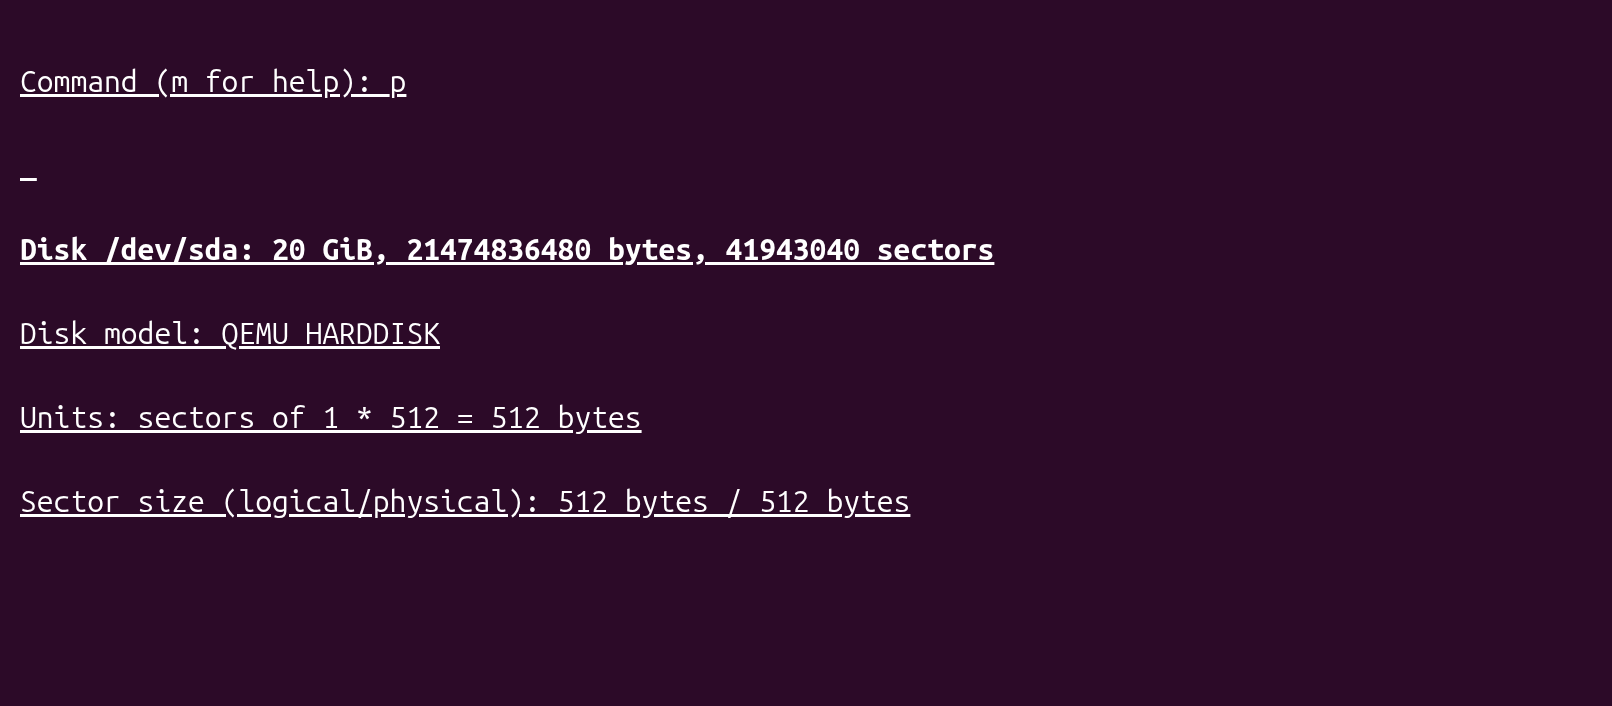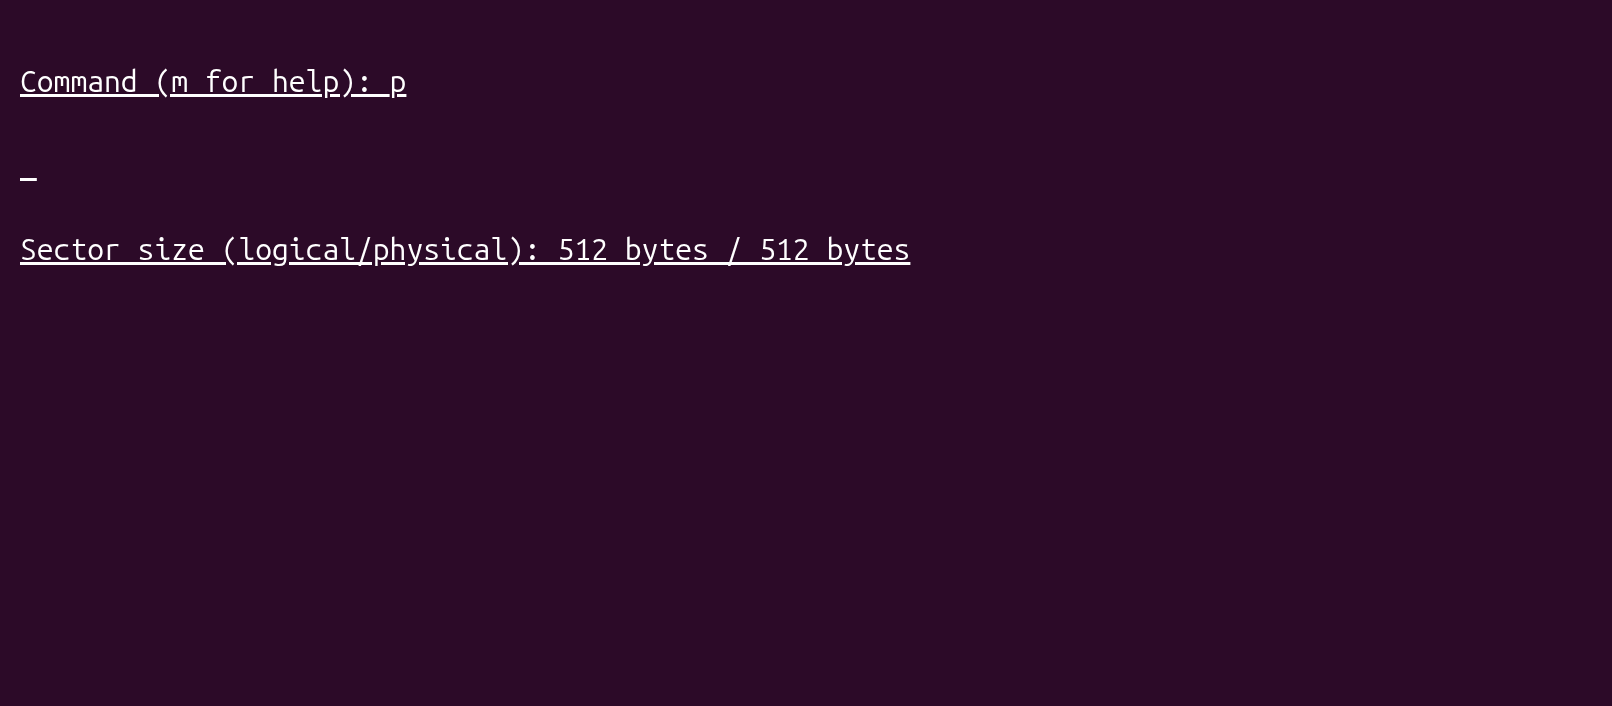--- a/index.html
+++ b/index.html
@@ -19,19 +19,22 @@
     }
     .bold { font-weight: 700; }
     .line { display: block; text-decoration: underline; }
   </style>
 </head>
 <body>
 
 <div class="terminal">
 <span class="line"><span>Command (m for help): </span><span>p</span></span>
 <span class="line"> </span>
+<span class="line bold">Disk /dev/sda: 20 GiB, 21474836480 bytes, 41943040 sectors</span>
+<span class="line">Disk model: QEMU HARDDISK</span>
+<span class="line">Units: sectors of 1 * 512 = 512 bytes</span>
 <span class="line">Sector size (logical/physical): 512 bytes / 512 bytes</span>
 
 
 
 
 
 </div>
 
 </body></html>

